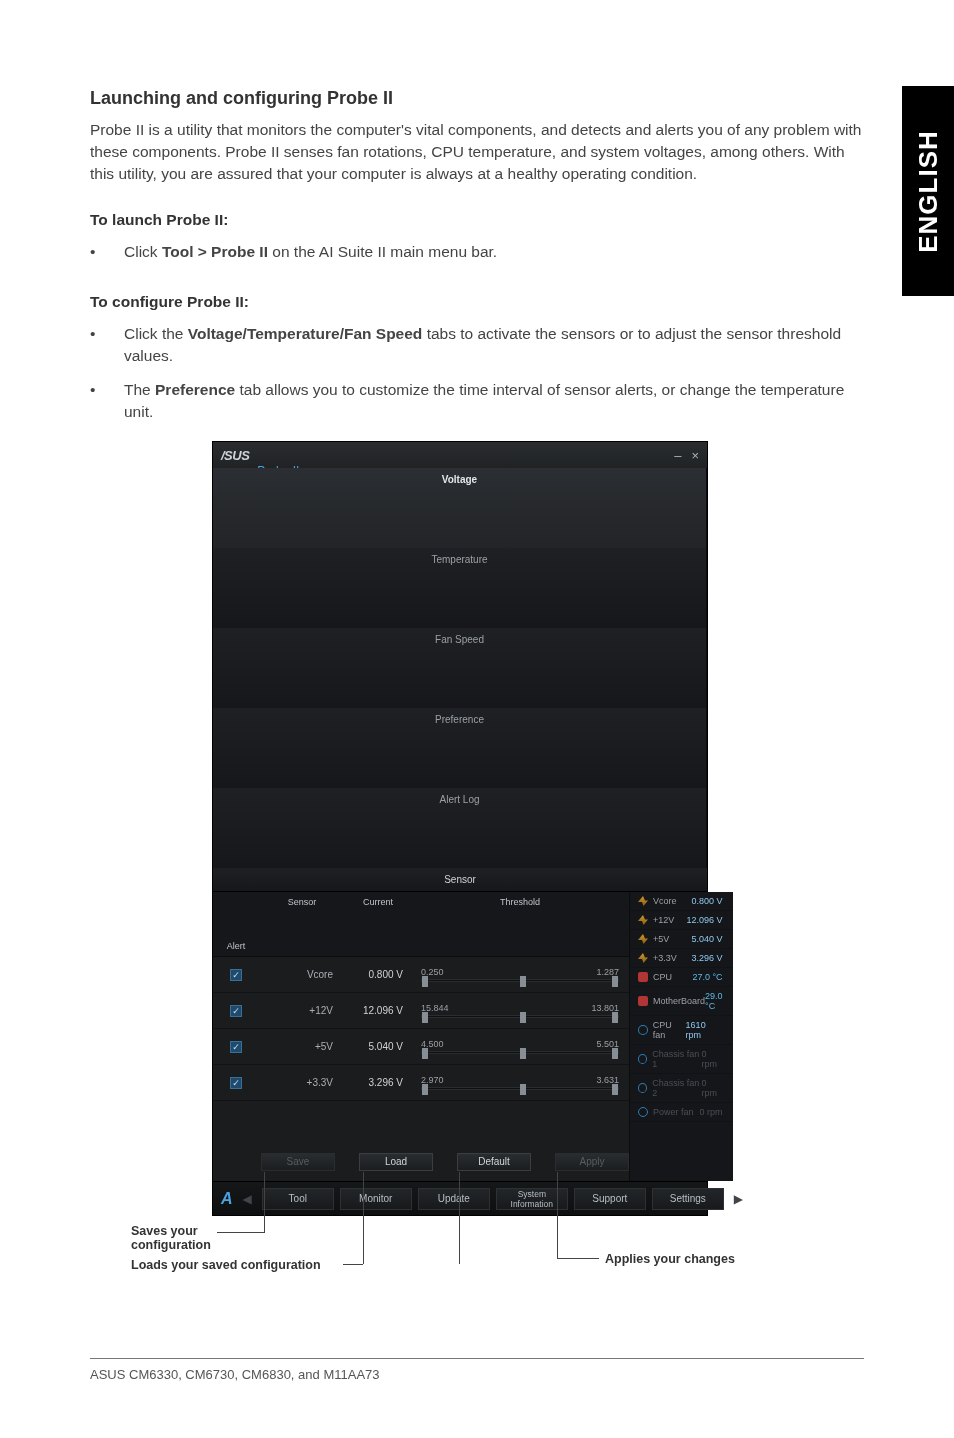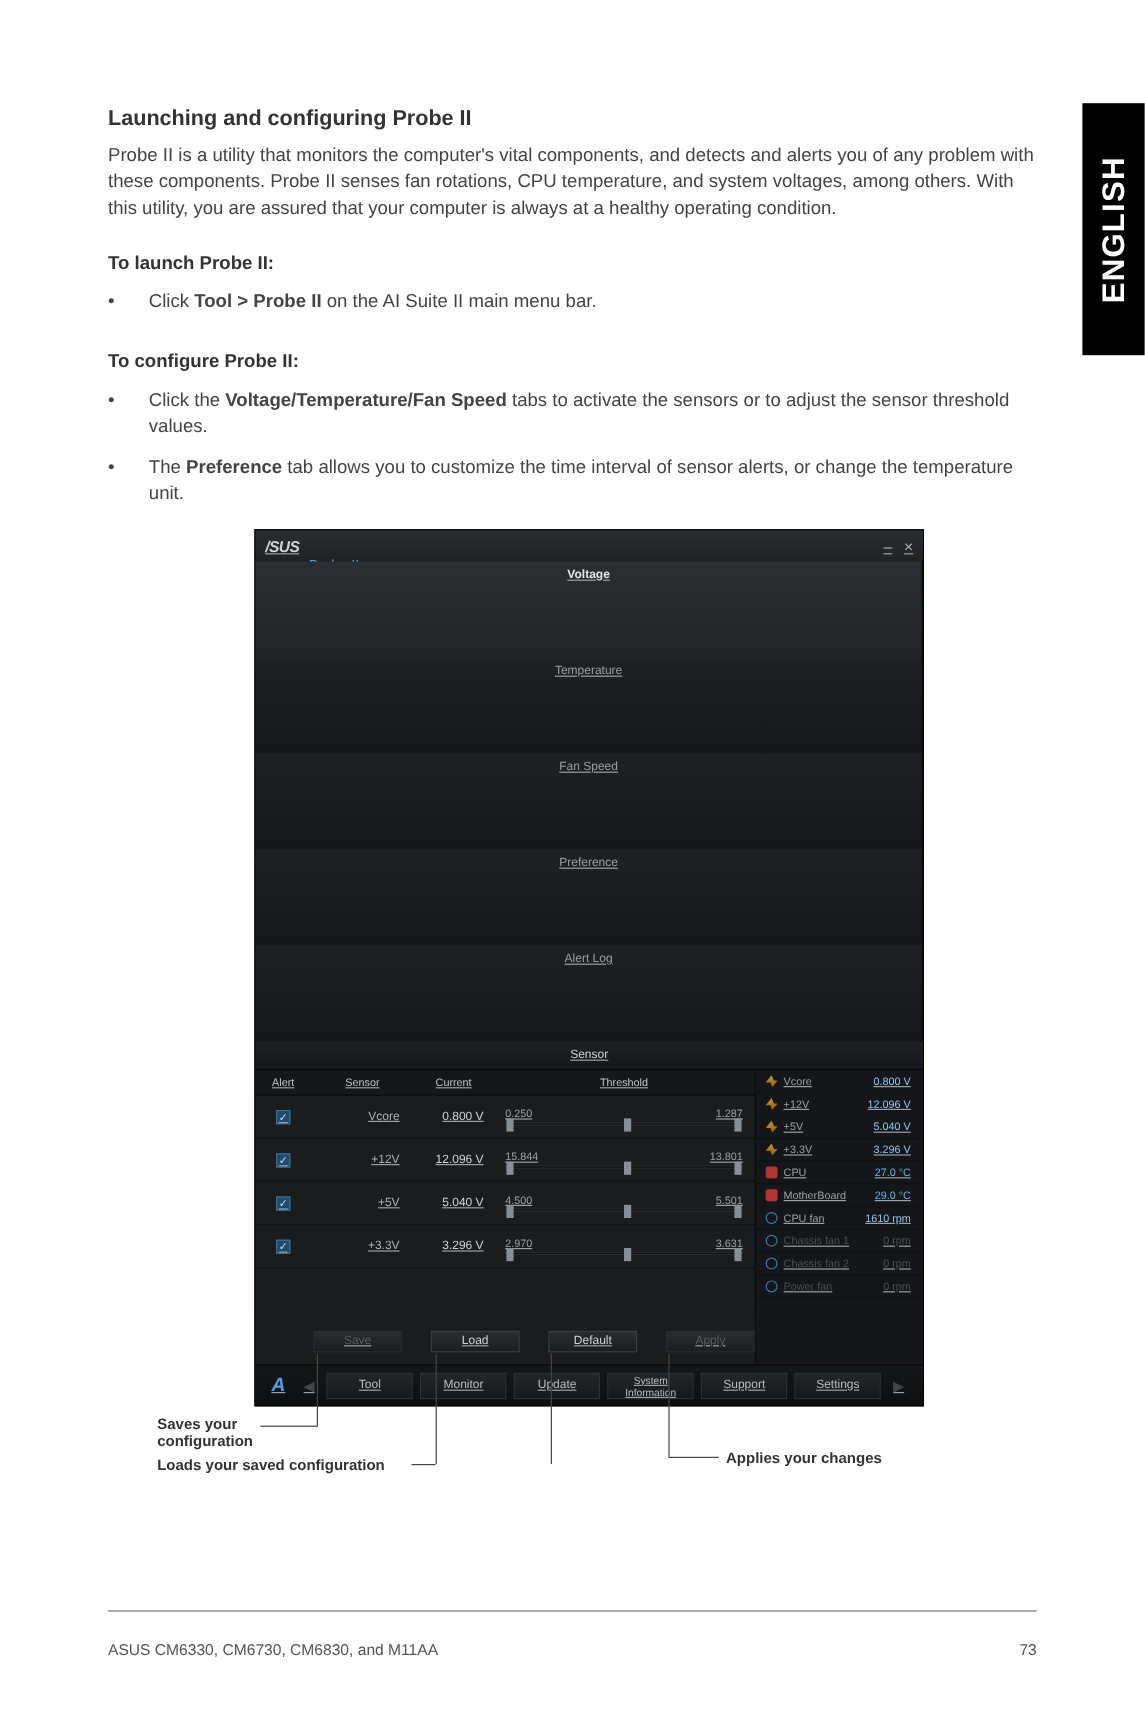--- a/index.html
+++ b/index.html
@@ -64,26 +64,25 @@
   .bullet-body { flex: 1; }
   .bold { font-weight: bold; }
   .gap { height: 18px; }
 
   
   .probe-wrap {
     margin: 18px auto 12px auto;
     width: 530px;
   }
   .probe-window {
-    width: 558px;
+    width: 496px;
     background: #1a1c1e;
     border: 1px solid #000;
     font-size: 10px;
     color: #9aa0a6;
-    text-decoration: underline;
   }
   .probe-title {
     height: 26px;
     display: flex;
     align-items: center;
     padding: 0 8px;
     background: linear-gradient(#2a2d30, #202224);
     justify-content: space-between;
   }
   .probe-title-left { display: flex; align-items: center; gap: 8px; }
@@ -130,21 +129,21 @@
     flex: 0 0 388px;
     border-right: 1px solid #0b0c0d;
   }
   .cols-head {
     display: flex;
     font-size: 9px;
     color: #bfc5cb;
     background: #15171a;
     border-bottom: 1px solid #0b0c0d;
   }
-  .col-alert { width: 46px; text-align: center; padding: 5px 0; }
+  .col-alert { width: 46px; text-align: center; padding: 5px 0; margin-top: 44px; }
   .col-sensor { width: 86px; text-align: center; padding: 5px 0; }
   .col-current { width: 66px; text-align: center; padding: 5px 0; }
   .col-thresh { flex: 1; text-align: center; padding: 5px 0; }
 
   .sensor-row {
     display: flex;
     align-items: center;
     height: 36px;
     border-bottom: 1px solid #111316;
   }
@@ -265,23 +264,22 @@
   }
   .anno { position: absolute; }
   .line { position: absolute; background: #444; }
 
   .footer {
     position: absolute;
     bottom: 56px;
     left: 90px;
     right: 90px;
     border-top: 1px solid #777;
-    padding-top: 24px;
-    display: flex;
-    justify-content: space-between;
+    padding-top: 8px;
+    display: flex;
     font-size: 13px;
     color: #555;
   }
 </style>
 </head>
 <body>
 
 <div class="side-tab">
   <span>ENGLISH</span>
 </div>

